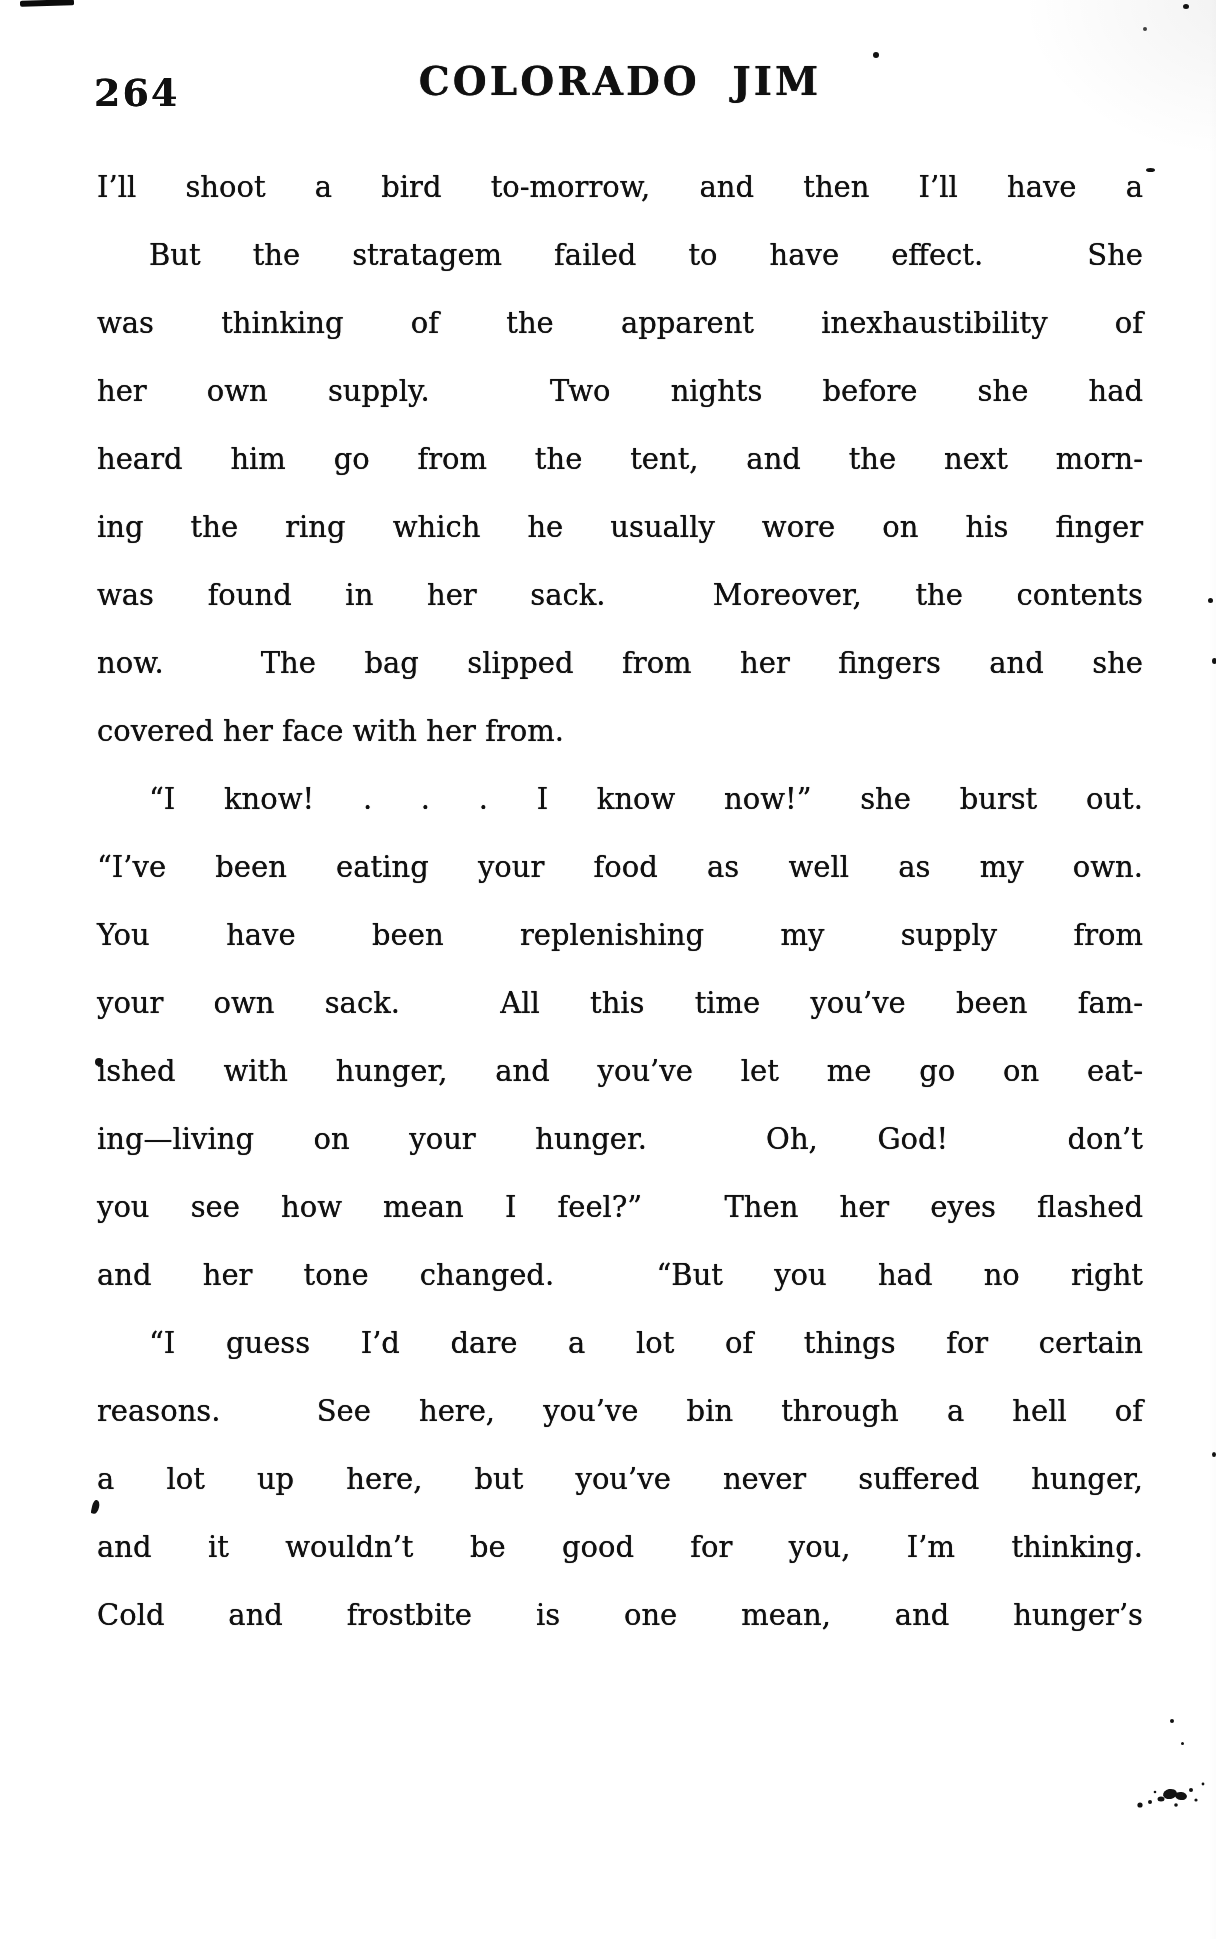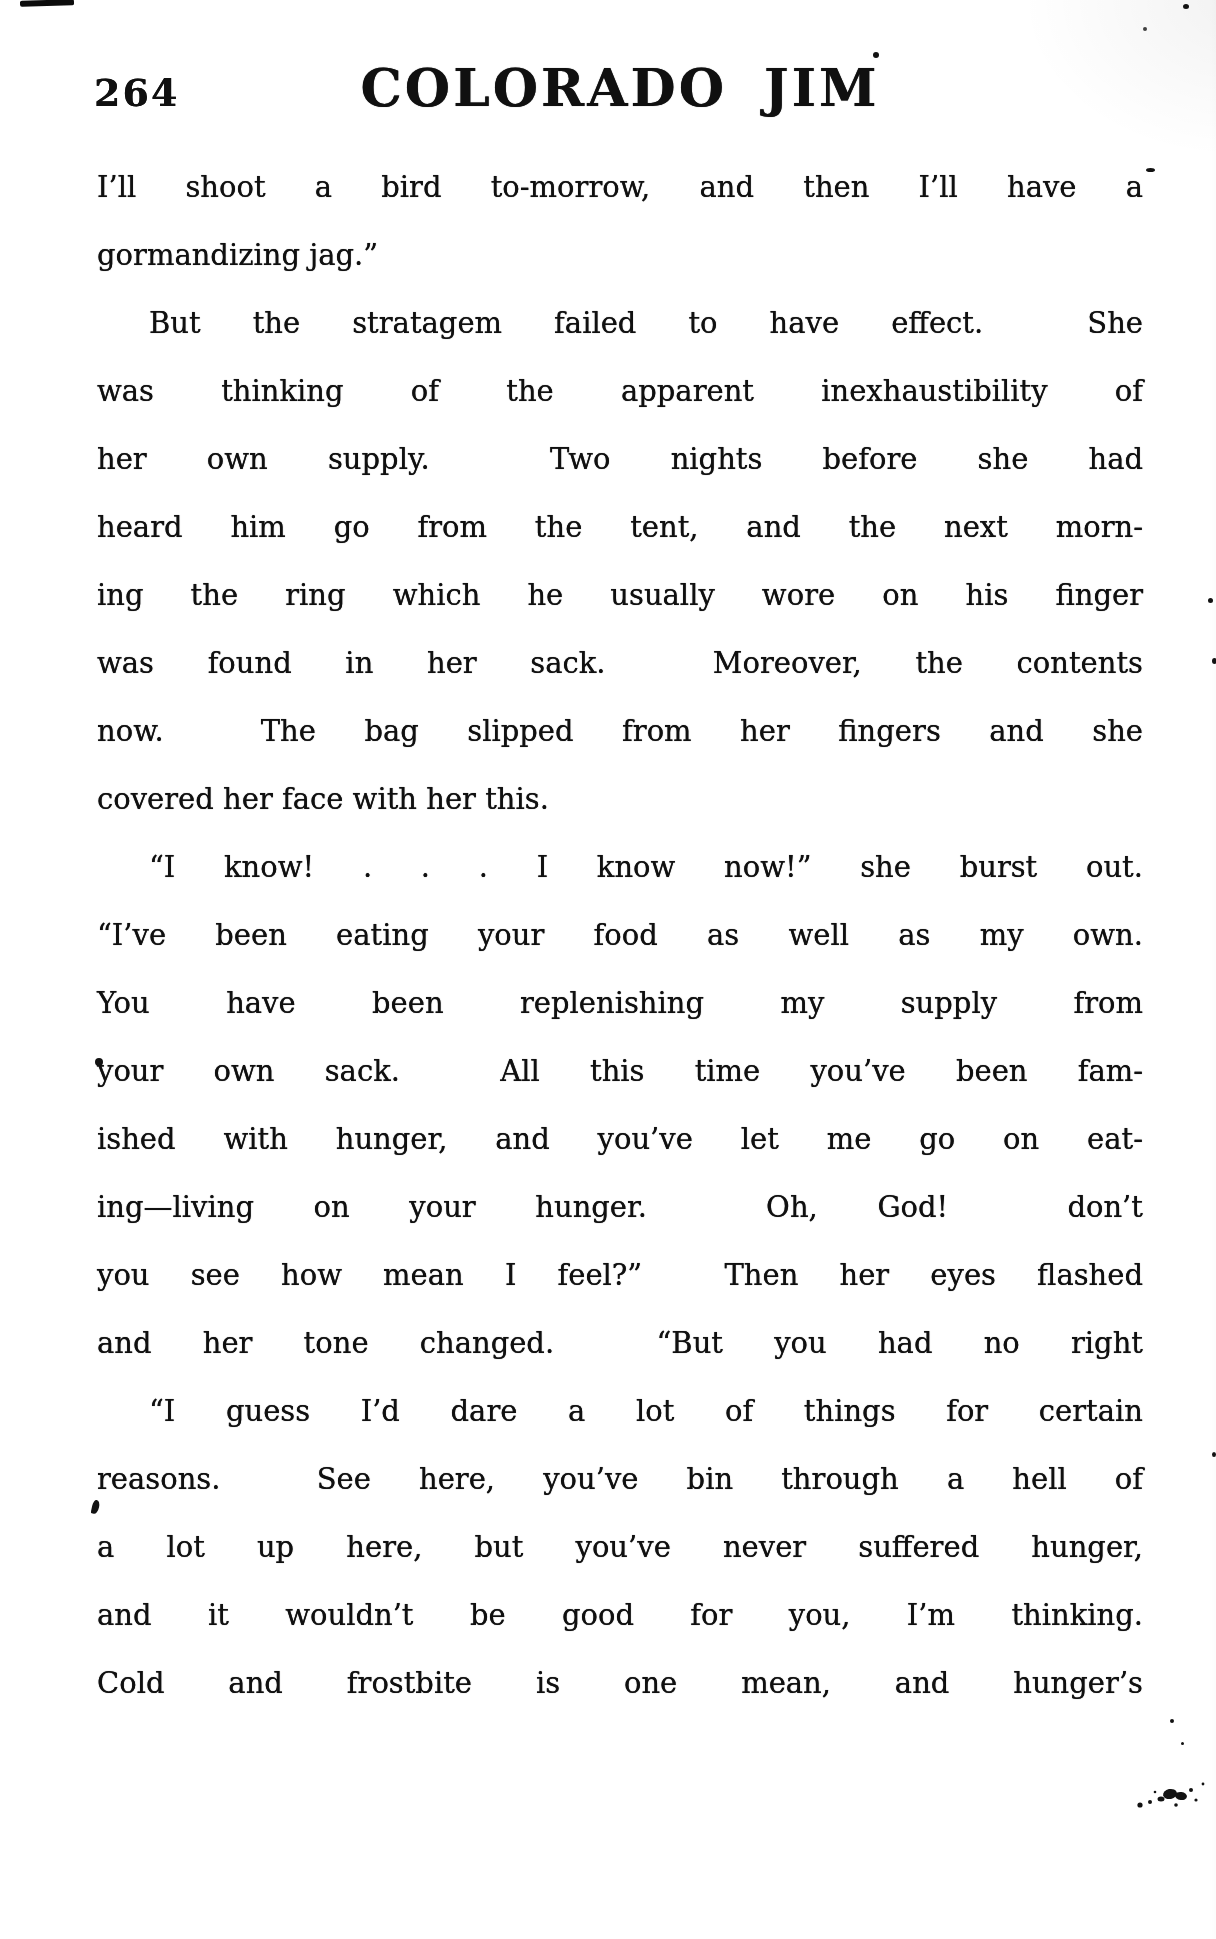--- a/index.html
+++ b/index.html
@@ -27,21 +27,21 @@
 
   .page-number {
     position: absolute; left: 94px; top: 74px;
     font-size: 38px; font-weight: bold; line-height: 1;
     letter-spacing: 2px;
     text-shadow: 0 0 0.6px rgba(0,0,0,0.85);
   }
   .running-header {
     position: absolute; left: 97px; top: 62px; width: 1046px;
     text-align: center;
-    font-size: 52px; font-weight: bold; line-height: 1;
+    font-size: 39px; font-weight: bold; line-height: 1;
     letter-spacing: 3px; word-spacing: 16px;
     text-shadow: 0 0 0.7px rgba(0,0,0,0.85);
   }
 
   .body-text {
     position: absolute; left: 97px; top: 153px; width: 1046px;
   }
   .tl {
     height: 68px; line-height: 68px;
     font-size: 29px;
@@ -76,29 +76,28 @@
 <div class="page">
 
   <div class="corner-tr"></div>
   <div class="edge-right"></div>
 
   <div class="page-number">264</div>
   <div class="running-header">COLORADO JIM</div>
 
   <div class="body-text">
     <div class="tl j">I’ll shoot a bird to-morrow, and then I’ll have a</div>
-    <div class="tl e">gormandizing jag.”</div>
     <div class="tl j i">But the stratagem failed to have effect.&nbsp; She</div>
     <div class="tl j">was thinking of the apparent inexhaustibility of</div>
     <div class="tl j">her own supply.&nbsp; Two nights before she had</div>
     <div class="tl j">heard him go from the tent, and the next morn-</div>
     <div class="tl j">ing the ring which he usually wore on his finger</div>
     <div class="tl j">was found in her sack.&nbsp; Moreover, the contents</div>
     <div class="tl j">now.&nbsp; The bag slipped from her fingers and she</div>
-    <div class="tl e">covered her face with her this.</div>
+    <div class="tl e">covered her face with her from.</div>
     <div class="tl j i">“I know! . . . I know now!” she burst out.</div>
     <div class="tl j">“I’ve been eating your food as well as my own.</div>
     <div class="tl j">You have been replenishing my supply from</div>
     <div class="tl j">your own sack.&nbsp; All this time you’ve been fam-</div>
     <div class="tl j">ished with hunger, and you’ve let me go on eat-</div>
     <div class="tl j">ing—living on your hunger.&nbsp; Oh, God!&nbsp; don’t</div>
     <div class="tl j">you see how mean I feel?”&nbsp; Then her eyes flashed</div>
     <div class="tl j">and her tone changed.&nbsp; “But you had no right</div>
     <div class="tl j i">“I guess I’d dare a lot of things for certain</div>
     <div class="tl j">reasons.&nbsp; See here, you’ve bin through a hell of</div>

